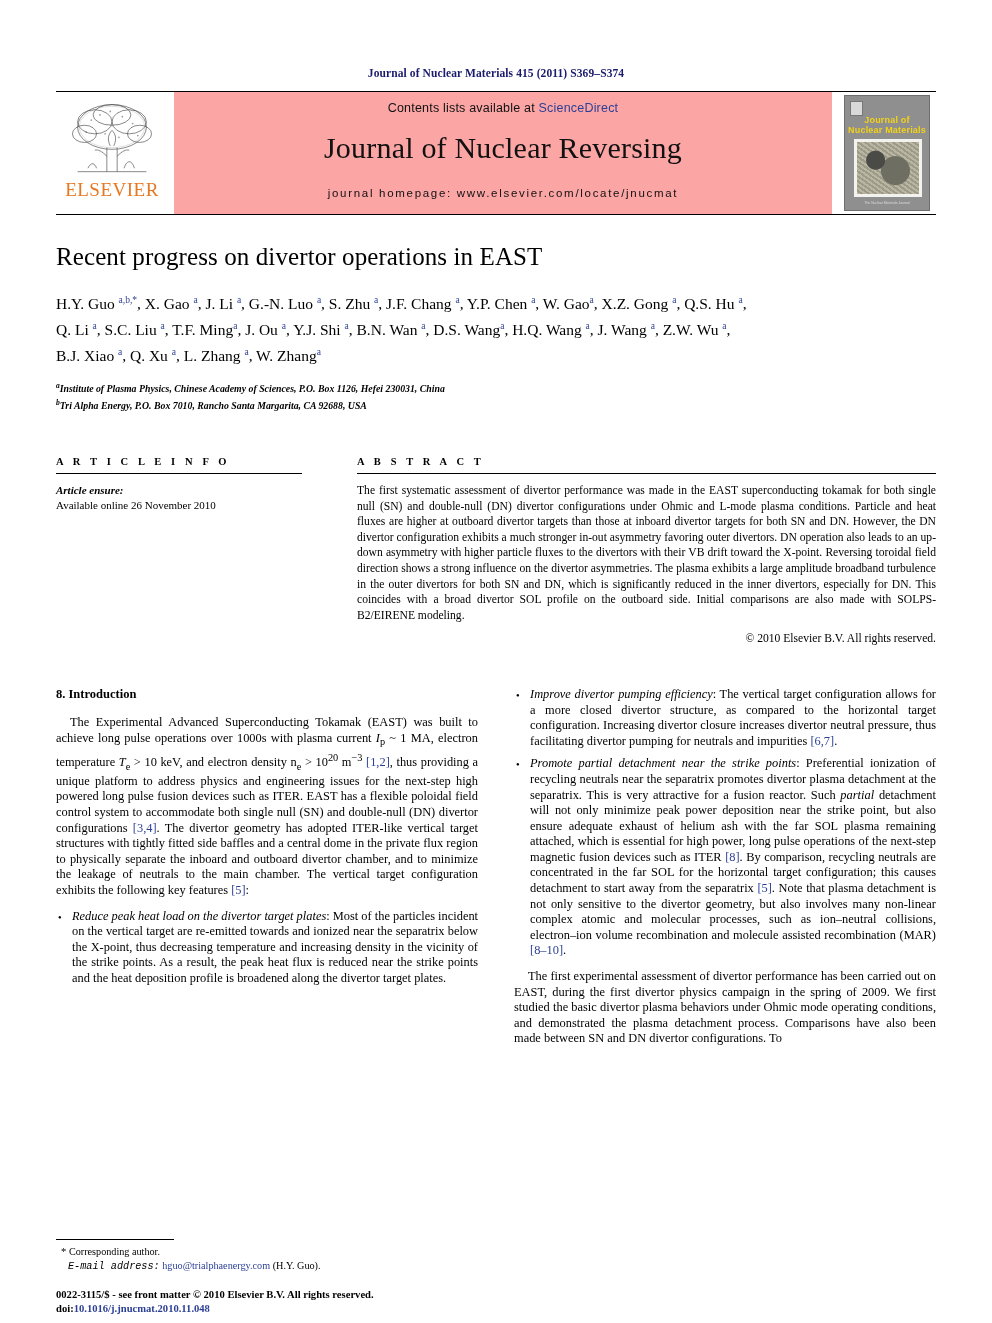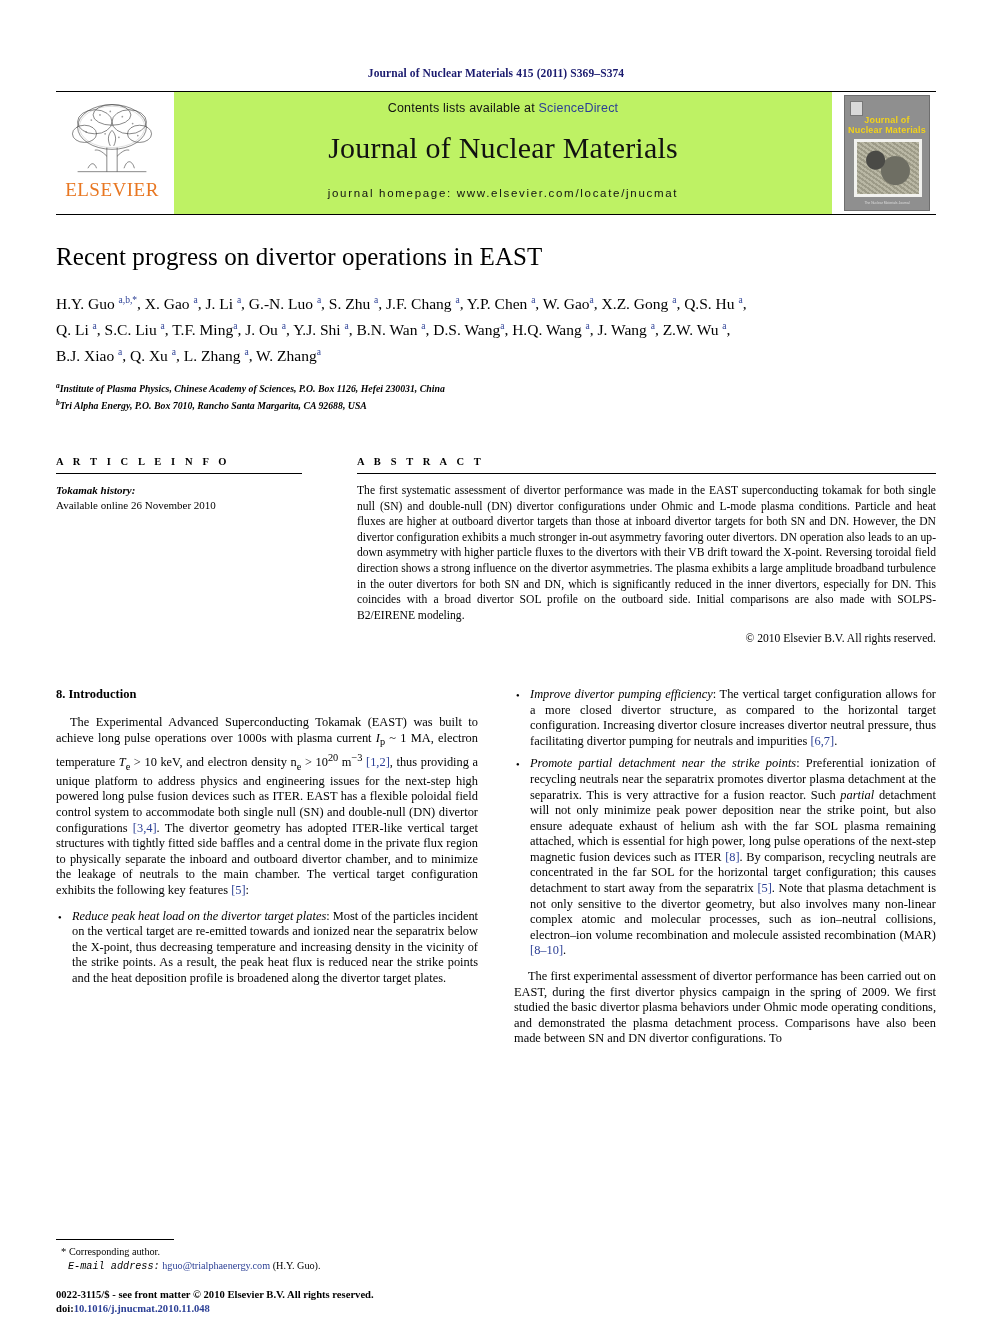--- a/index.html
+++ b/index.html
@@ -52,21 +52,21 @@
   .elsevier-word {
     color: #E87722;
     font-family: "Liberation Serif", serif;
     font-size: 19px;
     letter-spacing: 0.5px;
     line-height: 1;
     margin-top: -2px;
   }
   .band {
     flex: 1 1 auto;
-    background: #bef264;
+    background: #fca5a5;
     display: flex;
     flex-direction: column;
     align-items: center;
     justify-content: flex-start;
     padding: 9px 0 2px 0;
     margin-left: 6px;
     margin-right: 6px;
   }
   .contents-line {
     font-family: "Liberation Sans", sans-serif;
@@ -300,21 +300,21 @@
           <circle cx="58" cy="48" r="1"></circle>
         </g>
       </svg>
       <div class="elsevier-word">ELSEVIER</div>
     </div>
 
     <div class="band">
       <div class="contents-line">
         <span>Contents lists available at </span><span class="sciencedirect">ScienceDirect</span>
       </div>
-      <div class="journal-title-big">Journal of Nuclear Materials</div>
+      <div class="journal-title-big">Journal of Nuclear Reversing</div>
       <div class="homepage-line">journal homepage: www.elsevier.com/locate/jnucmat</div>
     </div>
 
     <div class="cover-cell">
       <div class="cover">
         <div class="cover-badge"></div>
         <div class="cover-jtitle">
           <div>Journal of</div>
           <div>Nuclear Materials</div>
         </div>
@@ -336,21 +336,21 @@
     </div>
 
     <p class="affil"><sup>a</sup><span>Institute of Plasma Physics, Chinese Academy of Sciences, P.O. Box 1126, Hefei 230031, China</span></p>
     <p class="affil"><sup>b</sup><span>Tri Alpha Energy, P.O. Box 7010, Rancho Santa Margarita, CA 92688, USA</span></p>
   </div>
 
   <div class="info-abstract">
     <div class="col-info">
       <div class="sec-head">A R T I C L E    I N F O</div>
       <div class="sec-rule"></div>
-      <p class="hist-label">Tokamak history:</p>
+      <p class="hist-label">Article ensure:</p>
       <p class="hist-value">Available online 26 November 2010</p>
     </div>
     <div class="col-abs">
       <div class="sec-head">A B S T R A C T</div>
       <div class="sec-rule"></div>
       <p class="abs-text">The first systematic assessment of divertor performance was made in the EAST superconducting tokamak for both single null (SN) and double-null (DN) divertor configurations under Ohmic and L-mode plasma conditions. Particle and heat fluxes are higher at outboard divertor targets than those at inboard divertor targets for both SN and DN. However, the DN divertor configuration exhibits a much stronger in-out asymmetry favoring outer divertors. DN operation also leads to an up-down asymmetry with higher particle fluxes to the divertors with their VB drift toward the X-point. Reversing toroidal field direction shows a strong influence on the divertor asymmetries. The plasma exhibits a large amplitude broadband turbulence in the outer divertors for both SN and DN, which is significantly reduced in the inner divertors, especially for DN. This coincides with a broad divertor SOL profile on the outboard side. Initial comparisons are also made with SOLPS-B2/EIRENE modeling.</p>
       <p class="abs-copy">© 2010 Elsevier B.V. All rights reserved.</p>
     </div>
   </div>
 

